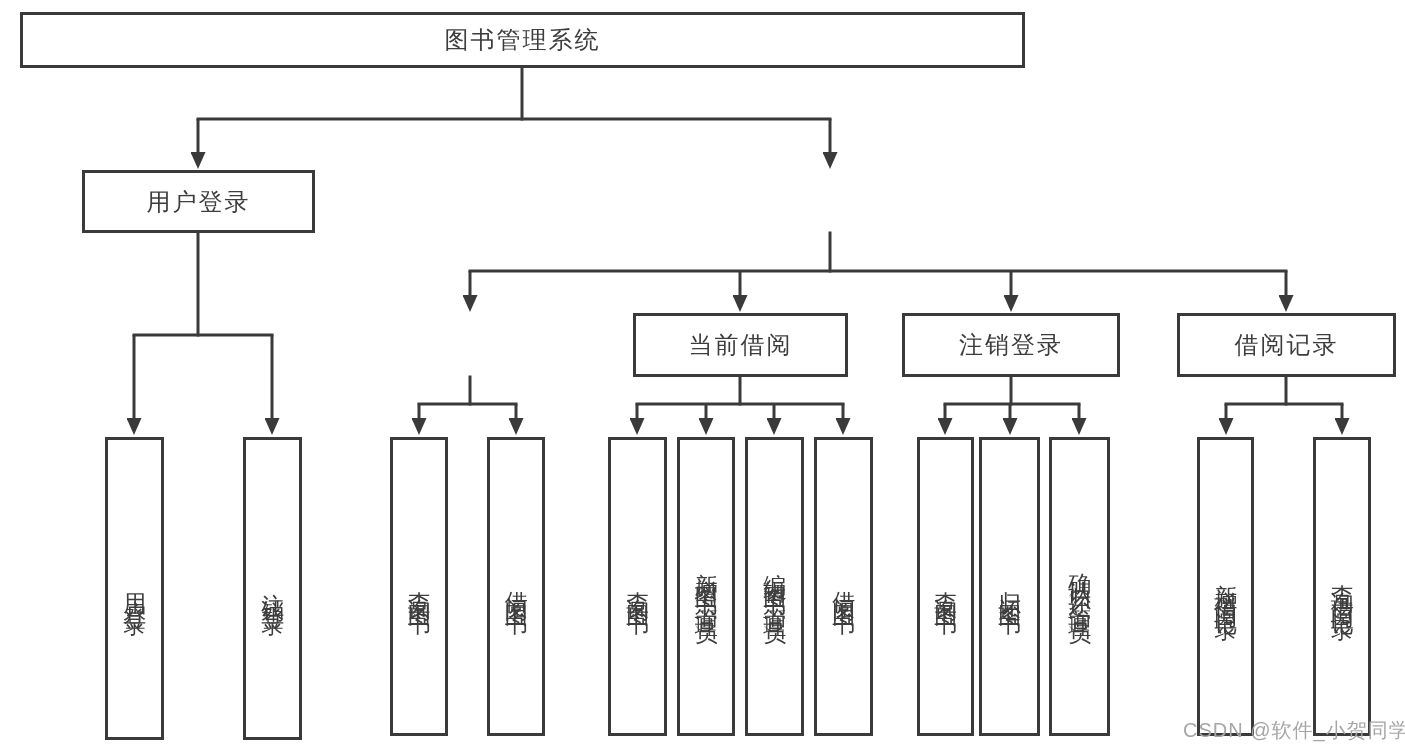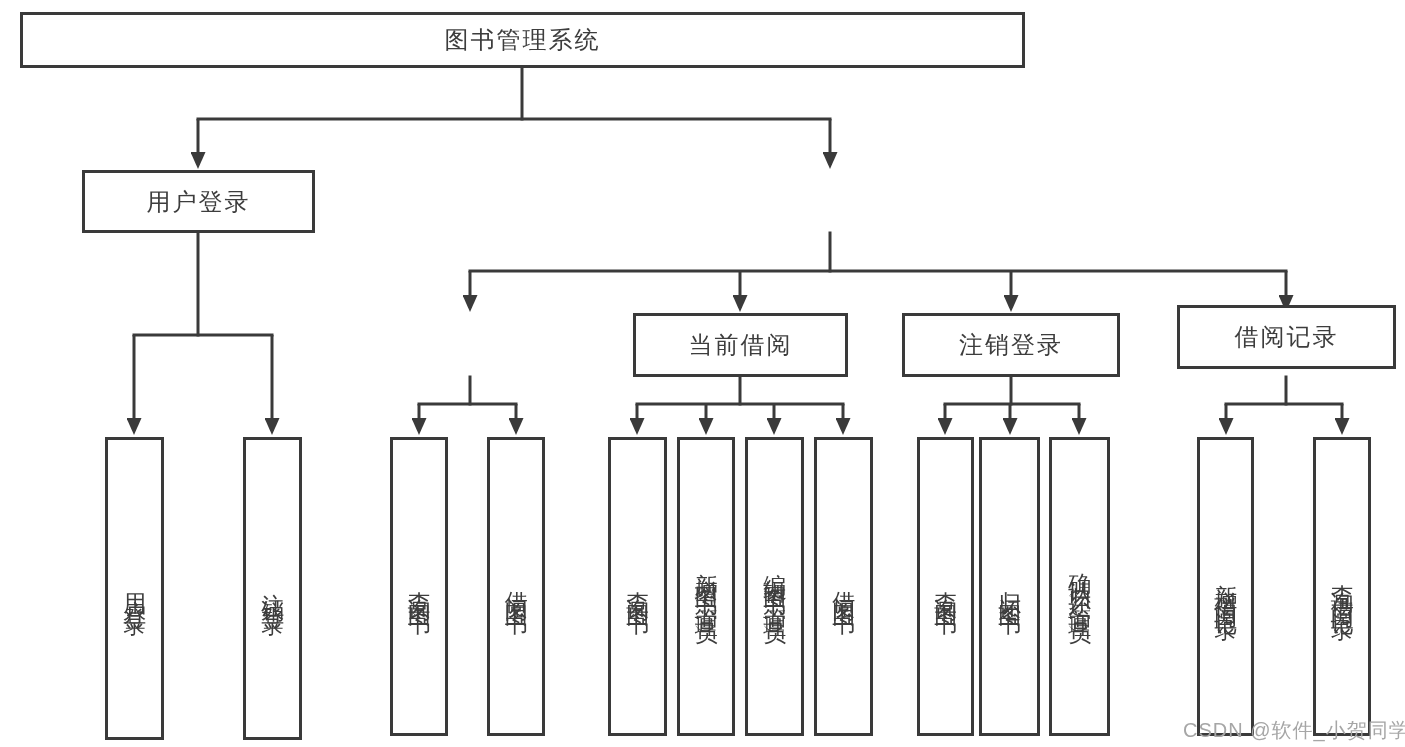--- a/index.html
+++ b/index.html
@@ -96,21 +96,21 @@
       <path d="M1342,404 L1342,431" marker-end="url(#ah)"></path>
     </g>
   </svg>
 
   <div class="box h" style="left:20px;top:12px;width:1005px;height:56px">图书管理系统</div>
 
   <div class="box h" style="left:82px;top:170px;width:233px;height:63px">用户登录</div>
 
   <div class="box h" style="left:633px;top:313px;width:215px;height:64px">当前借阅</div>
   <div class="box h" style="left:902px;top:313px;width:218px;height:64px">注销登录</div>
-  <div class="box h" style="left:1177px;top:305px;width:219px;height:64px">借阅记录</div>
+  <div class="box h" style="left:1177px;top:313px;width:219px;height:64px">借阅记录</div>
 
   <div class="box v" style="left:105px;top:437px;width:59px;height:303px">用户登录</div>
   <div class="box v" style="left:243px;top:437px;width:59px;height:303px">注销登录</div>
 
   <div class="box v" style="left:390px;top:437px;width:58px;height:299px">查询图书</div>
   <div class="box v" style="left:487px;top:437px;width:58px;height:299px">借阅图书</div>
 
   <div class="box v" style="left:608px;top:437px;width:59px;height:299px">查询图书</div>
   <div class="box v" style="left:677px;top:437px;width:58px;height:299px">新增图书（管理员）</div>
   <div class="box v" style="left:745px;top:437px;width:59px;height:299px">编辑图书（管理员）</div>

